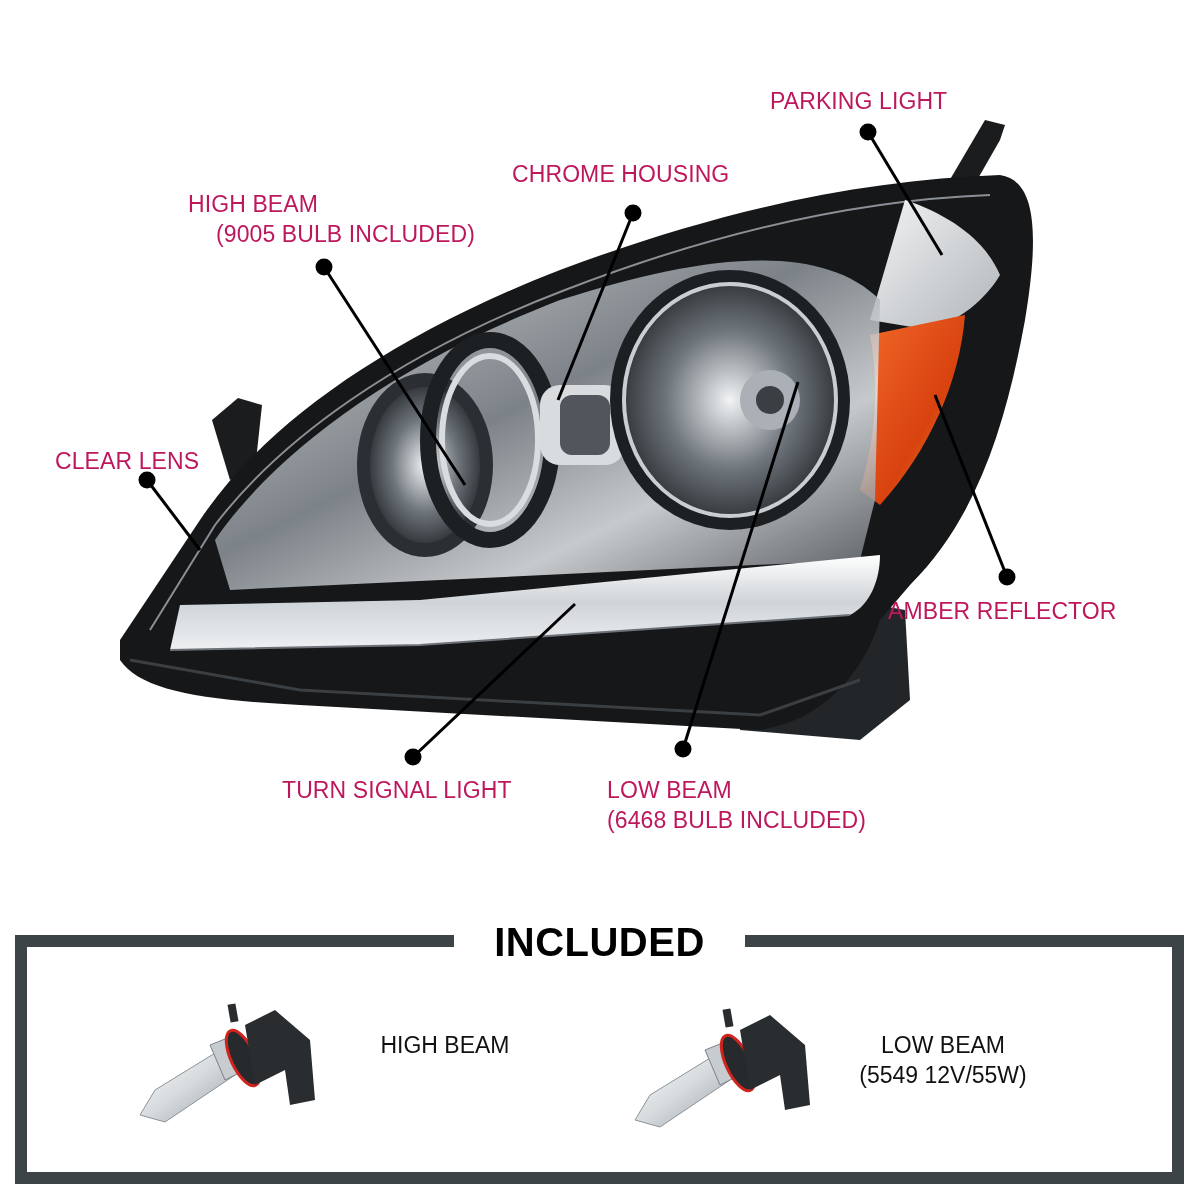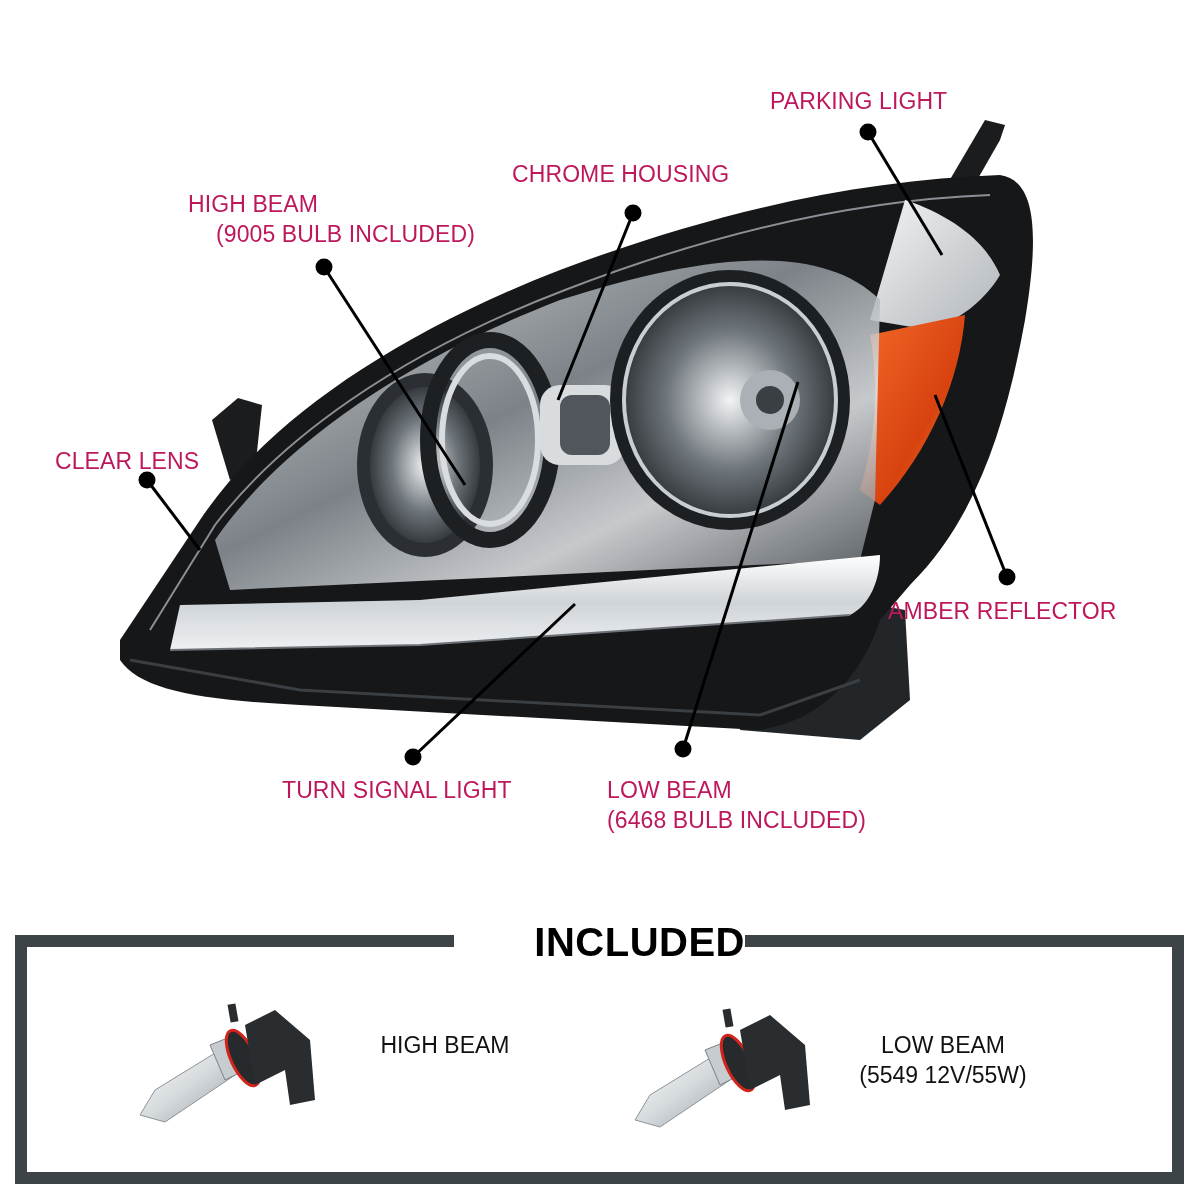--- a/index.html
+++ b/index.html
@@ -5,21 +5,21 @@
     html, body { margin: 0; padding: 0; background: #ffffff; }
     body { width: 1200px; height: 1200px; position: relative; overflow: hidden;
            font-family: "Liberation Sans", sans-serif; color: #111; }
     .stage { position: absolute; left: 0; top: 0; width: 1200px; height: 1200px; }
     .label { position: absolute; font-size: 23px; line-height: 30px; color: #be185d;
              white-space: nowrap; letter-spacing: 0.1px; }
     .callouts { position: absolute; left: 0; top: 0; width: 1200px; height: 900px; pointer-events: none; }
     .frame { position: absolute; left: 15px; top: 935px; width: 1145px; height: 225px;
              border: 12px solid #3d4447; background: #fff; }
     .frame-gap { position: absolute; left: 454px; top: 930px; width: 291px; height: 24px; background: #fff; }
-    .included-title { position: absolute; left: 454px; top: 920px; width: 291px; text-align: right;
+    .included-title { position: absolute; left: 454px; top: 920px; width: 291px; text-align: center;
                       font-size: 40px; font-weight: bold; line-height: 44px; color: #000; letter-spacing: 0.5px; }
     .bulb { position: absolute; width: 200px; height: 150px; }
     .bulb-label { position: absolute; font-size: 23px; line-height: 30px; text-align: center; white-space: nowrap; color: #111; }
   </style>
 </head>
 <body>
 
 <div class="stage">
 
   <svg width="1200" height="900" style="position:absolute;left:0;top:0;" viewBox="0 0 1200 900">

